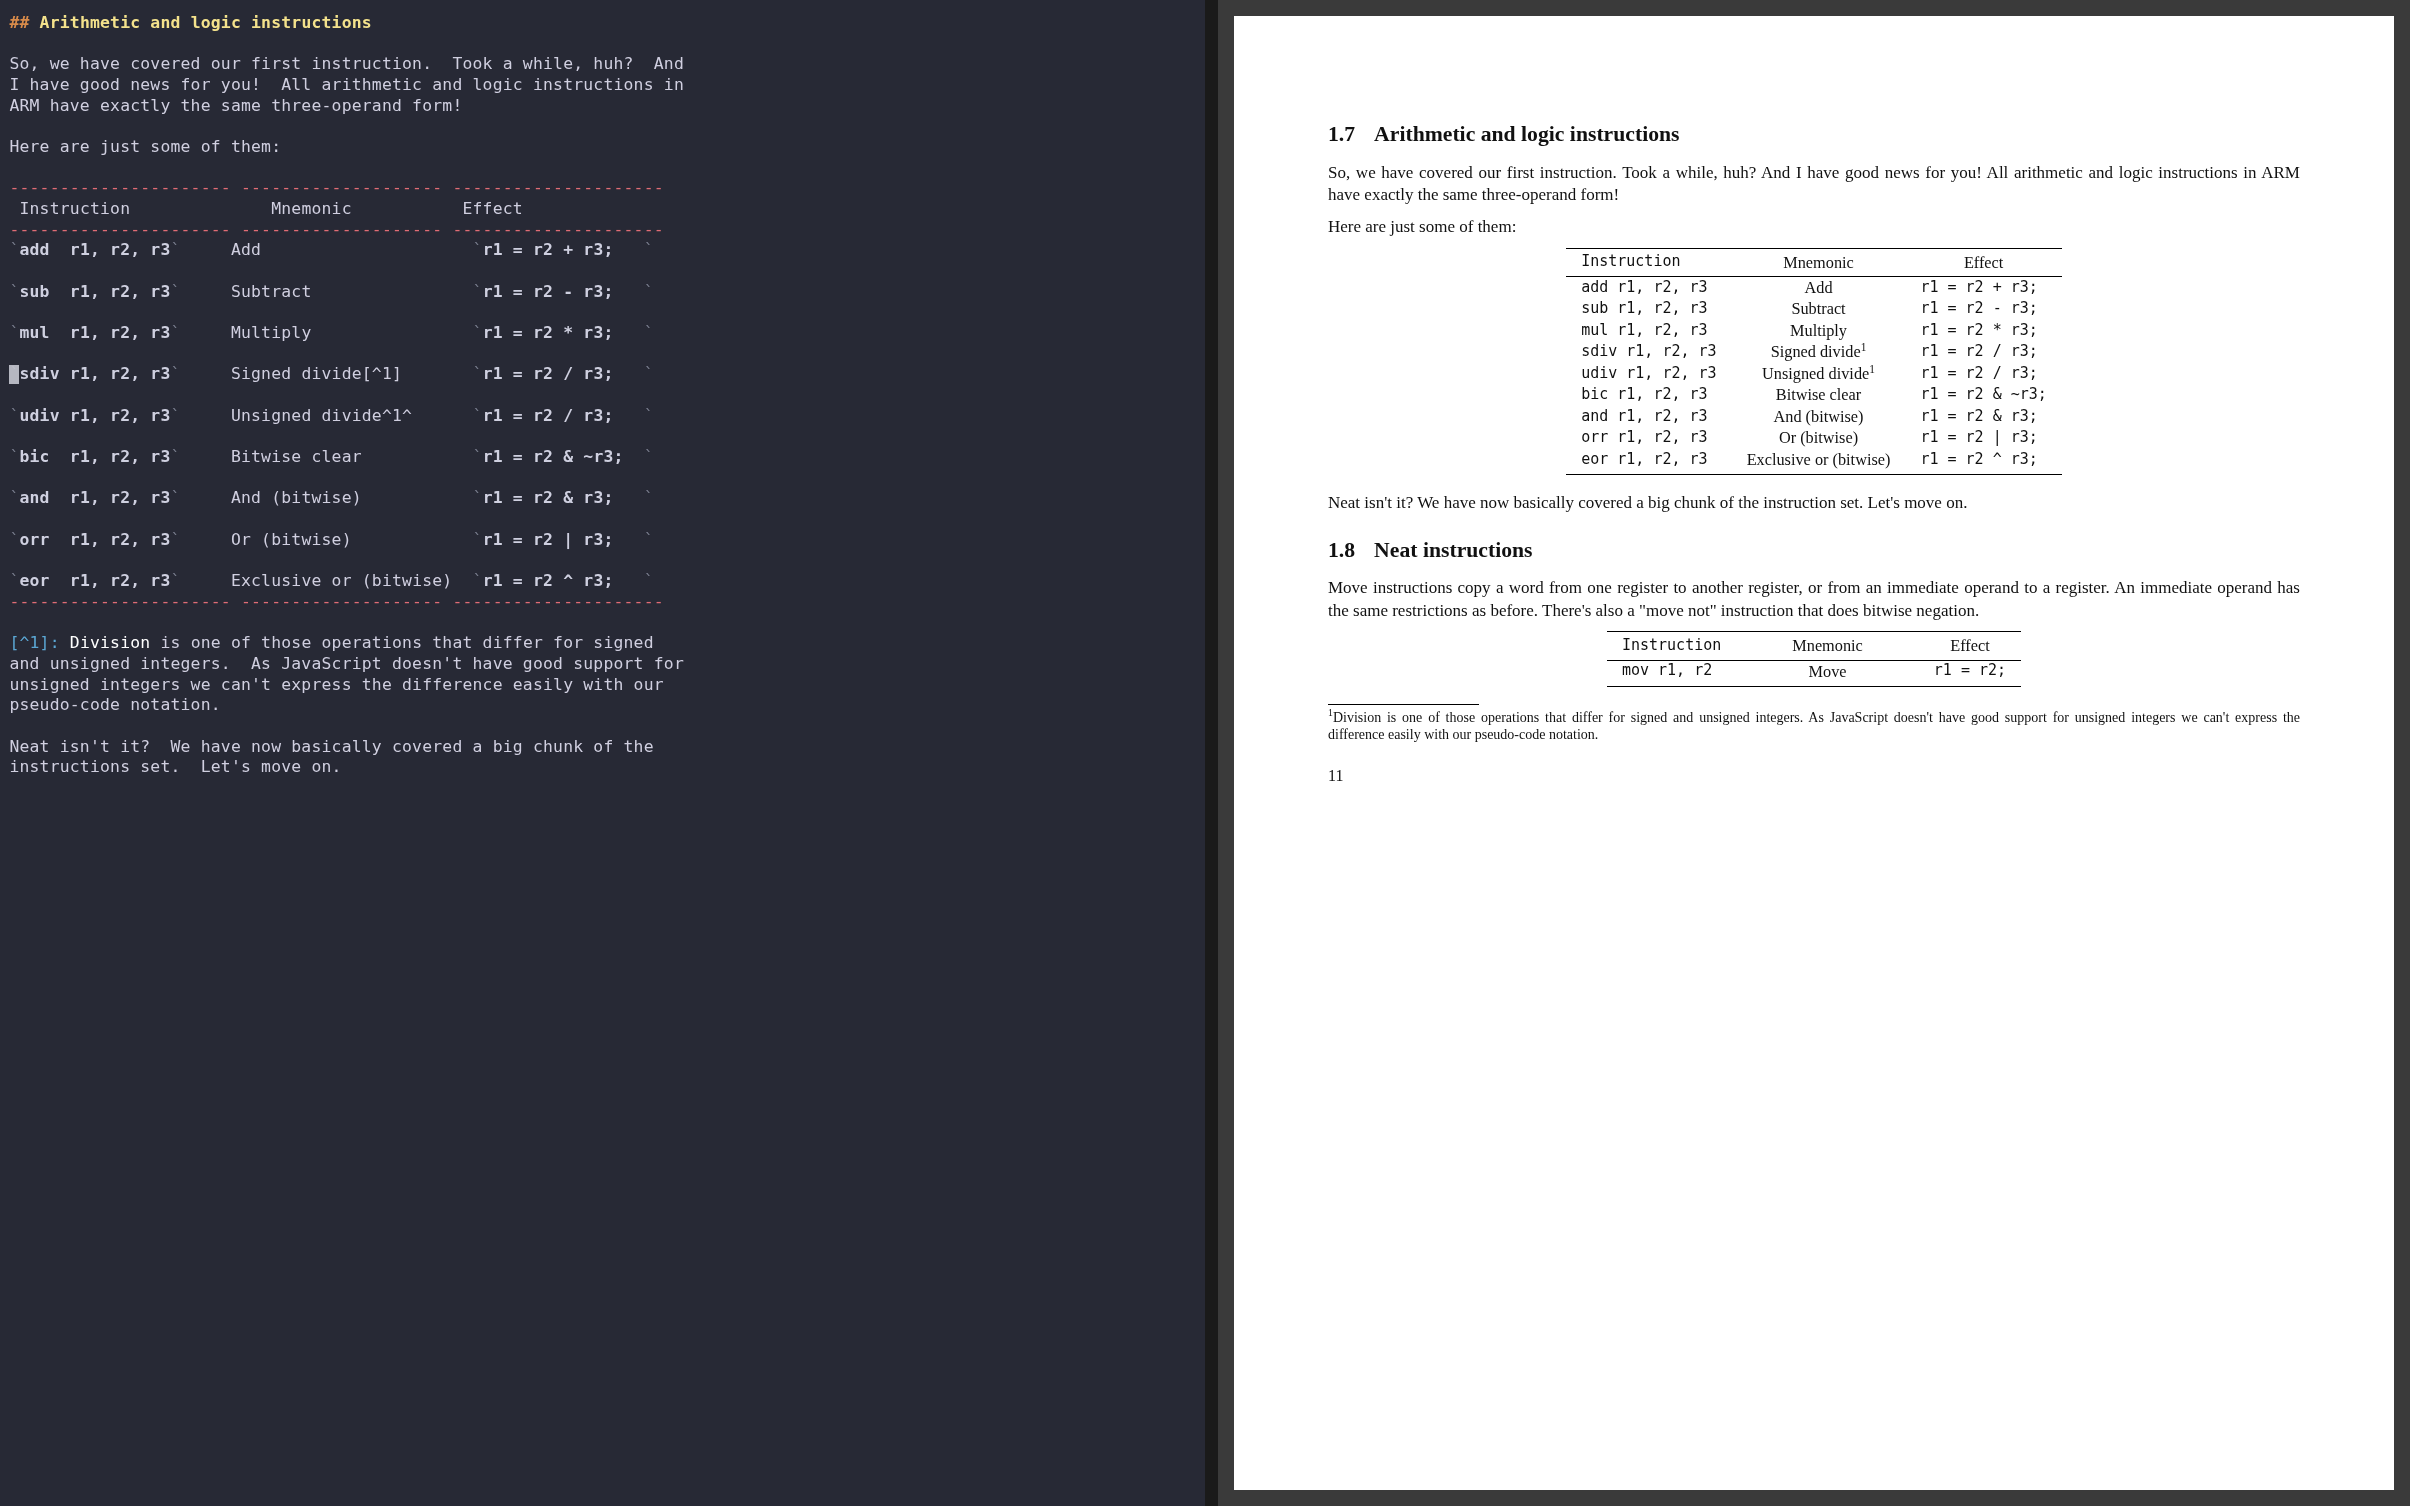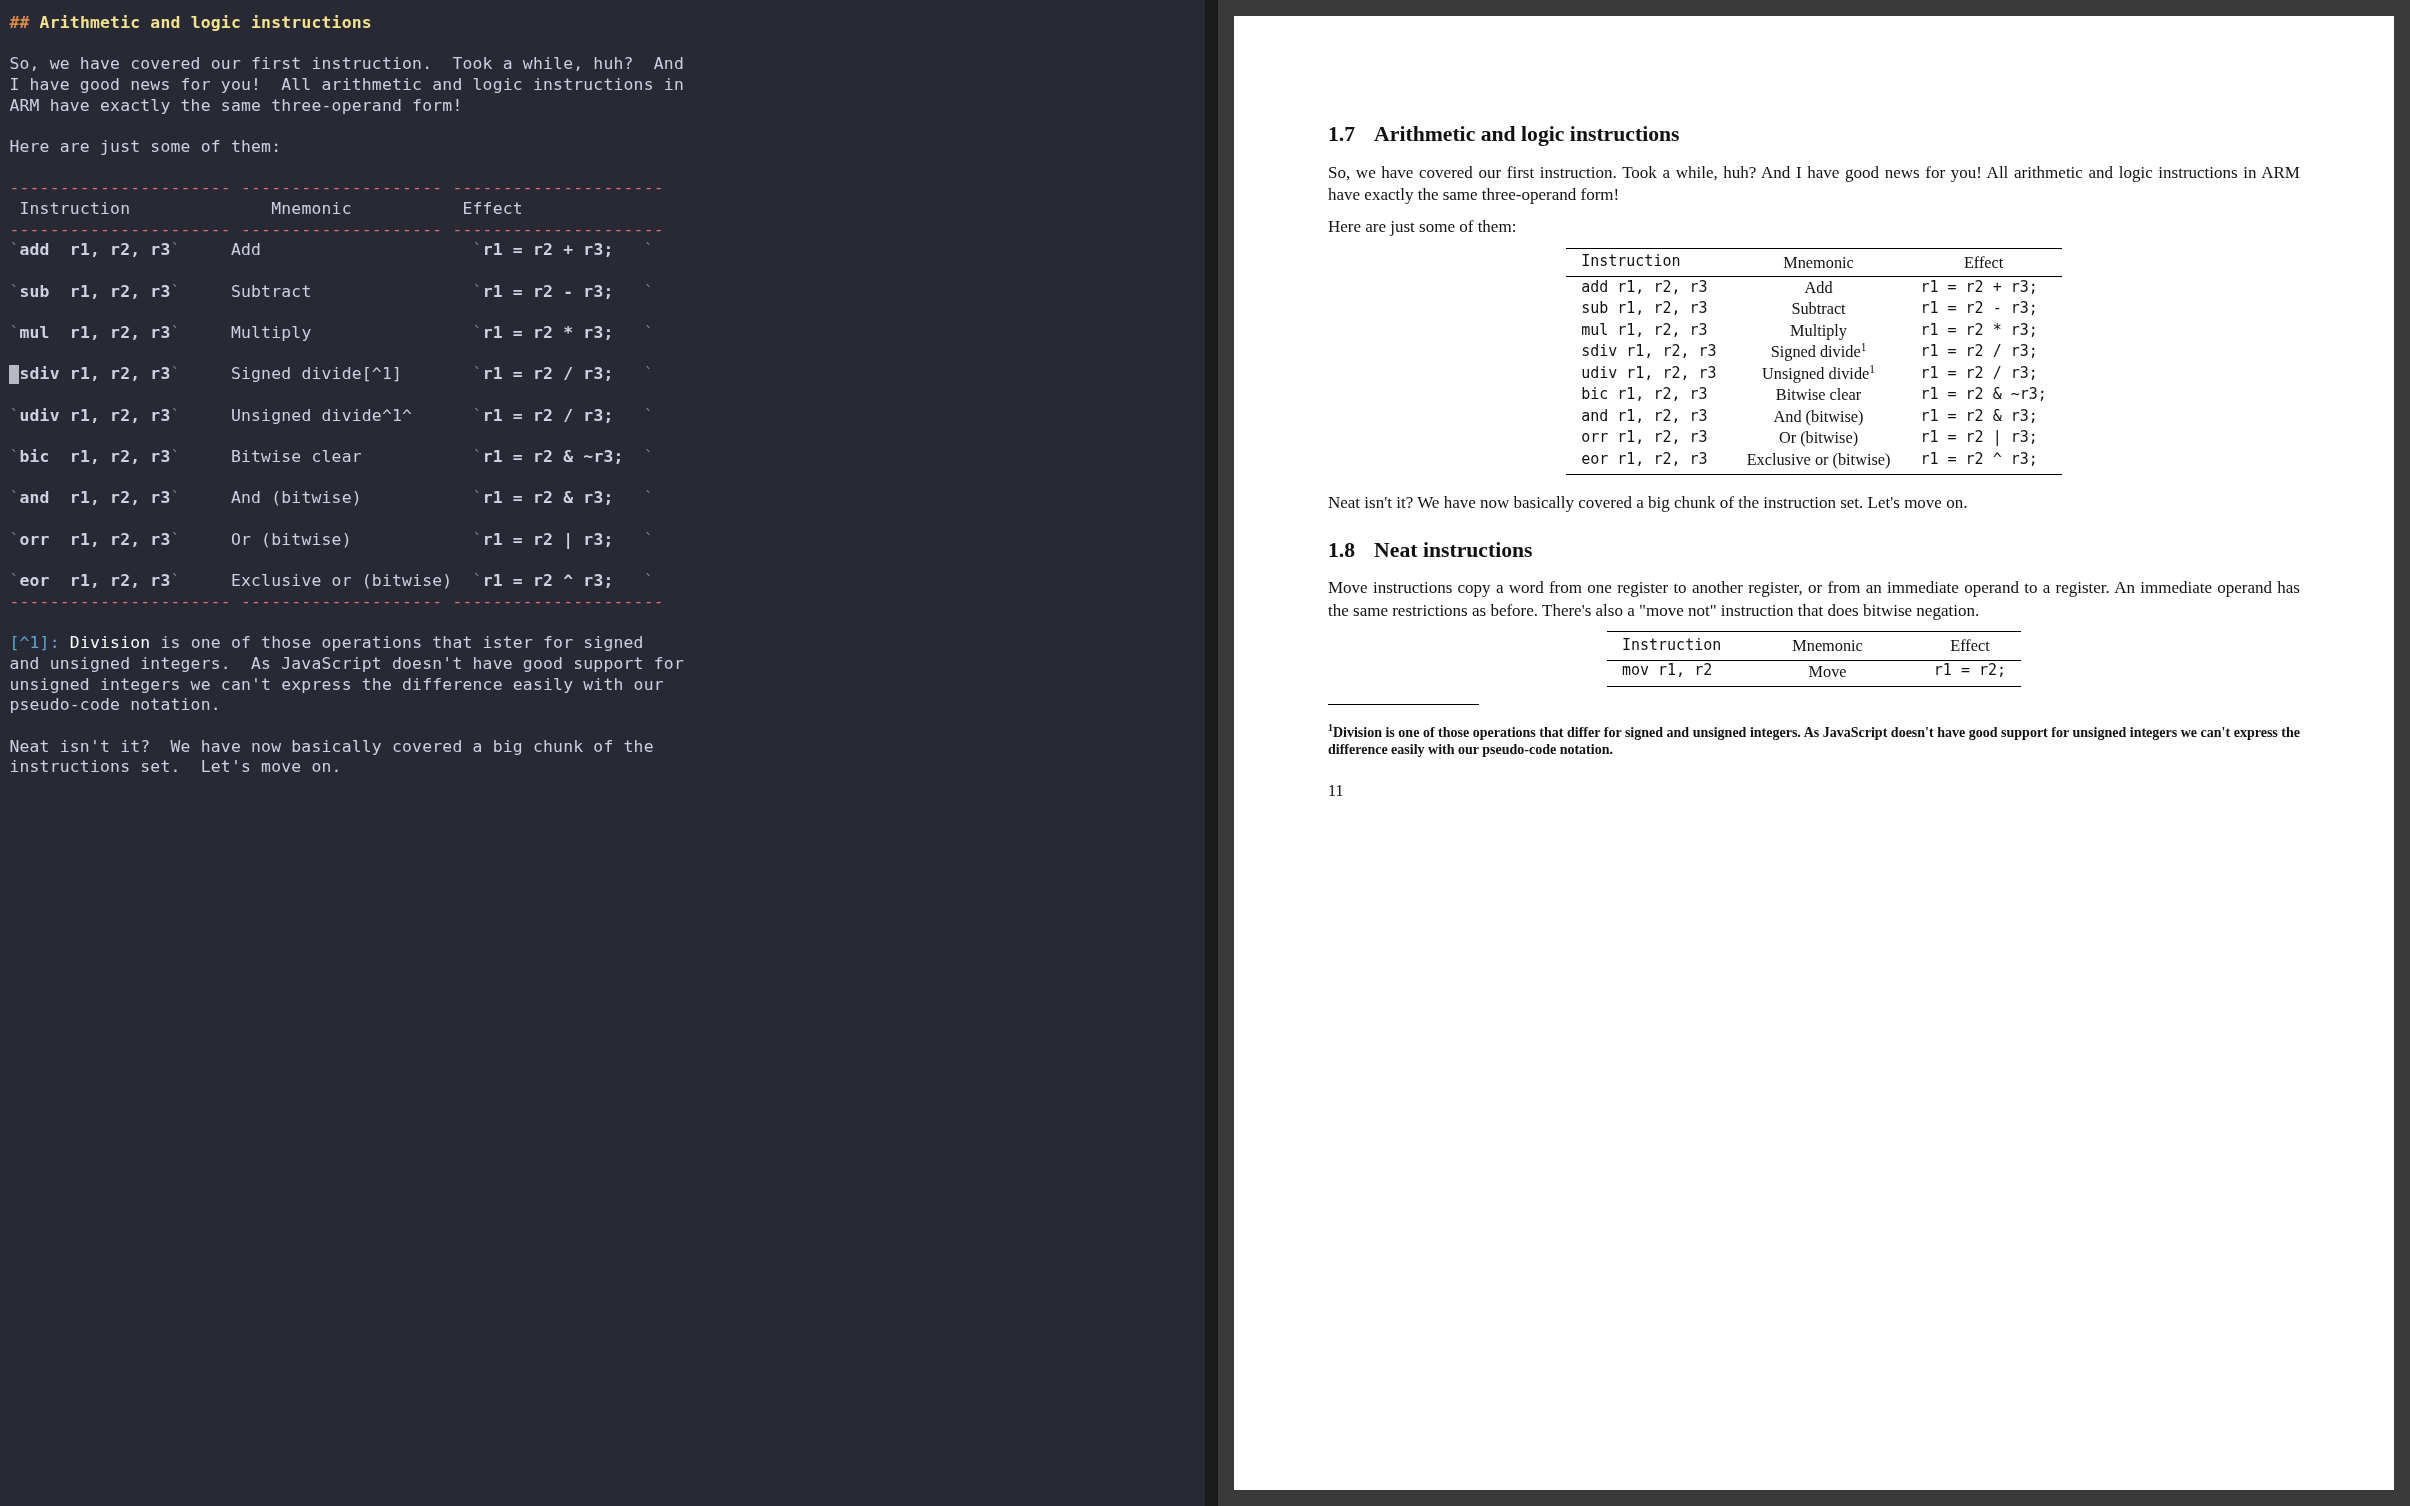--- a/index.html
+++ b/index.html
@@ -99,22 +99,21 @@
   .footnote-rule {
     border: none;
     border-top: 0.8px solid #000;
     width: 151px;
     margin-top: 5.6px;
   }
   .footnote {
     font-size: 14px;
     line-height: 1.25;
     text-align: justify;
-    margin-top: 19px;
-    font-weight: bold;
+    margin-top: 4px;
   }
   .page-num {
     text-align: left;
     font-size: 16px;
     margin-top: 21px;
   }
 </style>
 </head>
 <body>
 
@@ -141,21 +140,21 @@
 
 <span class="backtick">`</span><span class="code-inline">bic  r1, r2, r3</span><span class="backtick">`</span>     Bitwise clear           <span class="backtick">`</span><span class="code-inline">r1 = r2 &amp; ~r3;  </span><span class="backtick">`</span>
 
 <span class="backtick">`</span><span class="code-inline">and  r1, r2, r3</span><span class="backtick">`</span>     And (bitwise)           <span class="backtick">`</span><span class="code-inline">r1 = r2 &amp; r3;   </span><span class="backtick">`</span>
 
 <span class="backtick">`</span><span class="code-inline">orr  r1, r2, r3</span><span class="backtick">`</span>     Or (bitwise)            <span class="backtick">`</span><span class="code-inline">r1 = r2 | r3;   </span><span class="backtick">`</span>
 
 <span class="backtick">`</span><span class="code-inline">eor  r1, r2, r3</span><span class="backtick">`</span>     Exclusive or (bitwise)  <span class="backtick">`</span><span class="code-inline">r1 = r2 ^ r3;   </span><span class="backtick">`</span>
 </span><span class="hr-dash">---------------------- -------------------- ---------------------</span>
 
-<span class="fn-label">[^1]:</span> <span class="fn-text">Division</span><span> is one of those operations that ister for signed</span>
+<span class="fn-label">[^1]:</span> <span class="fn-text">Division</span><span> is one of those operations that differ for signed</span>
 <span>and unsigned integers.  As JavaScript doesn't have good support for</span>
 <span>unsigned integers we can't express the difference easily with our</span>
 <span>pseudo-code notation.</span>
 
 <span>Neat isn't it?  We have now basically covered a big chunk of the</span>
 <span>instructions set.  Let's move on.</span></div>
 
 <div class="divider"></div>
 
 <div class="preview-pane">

